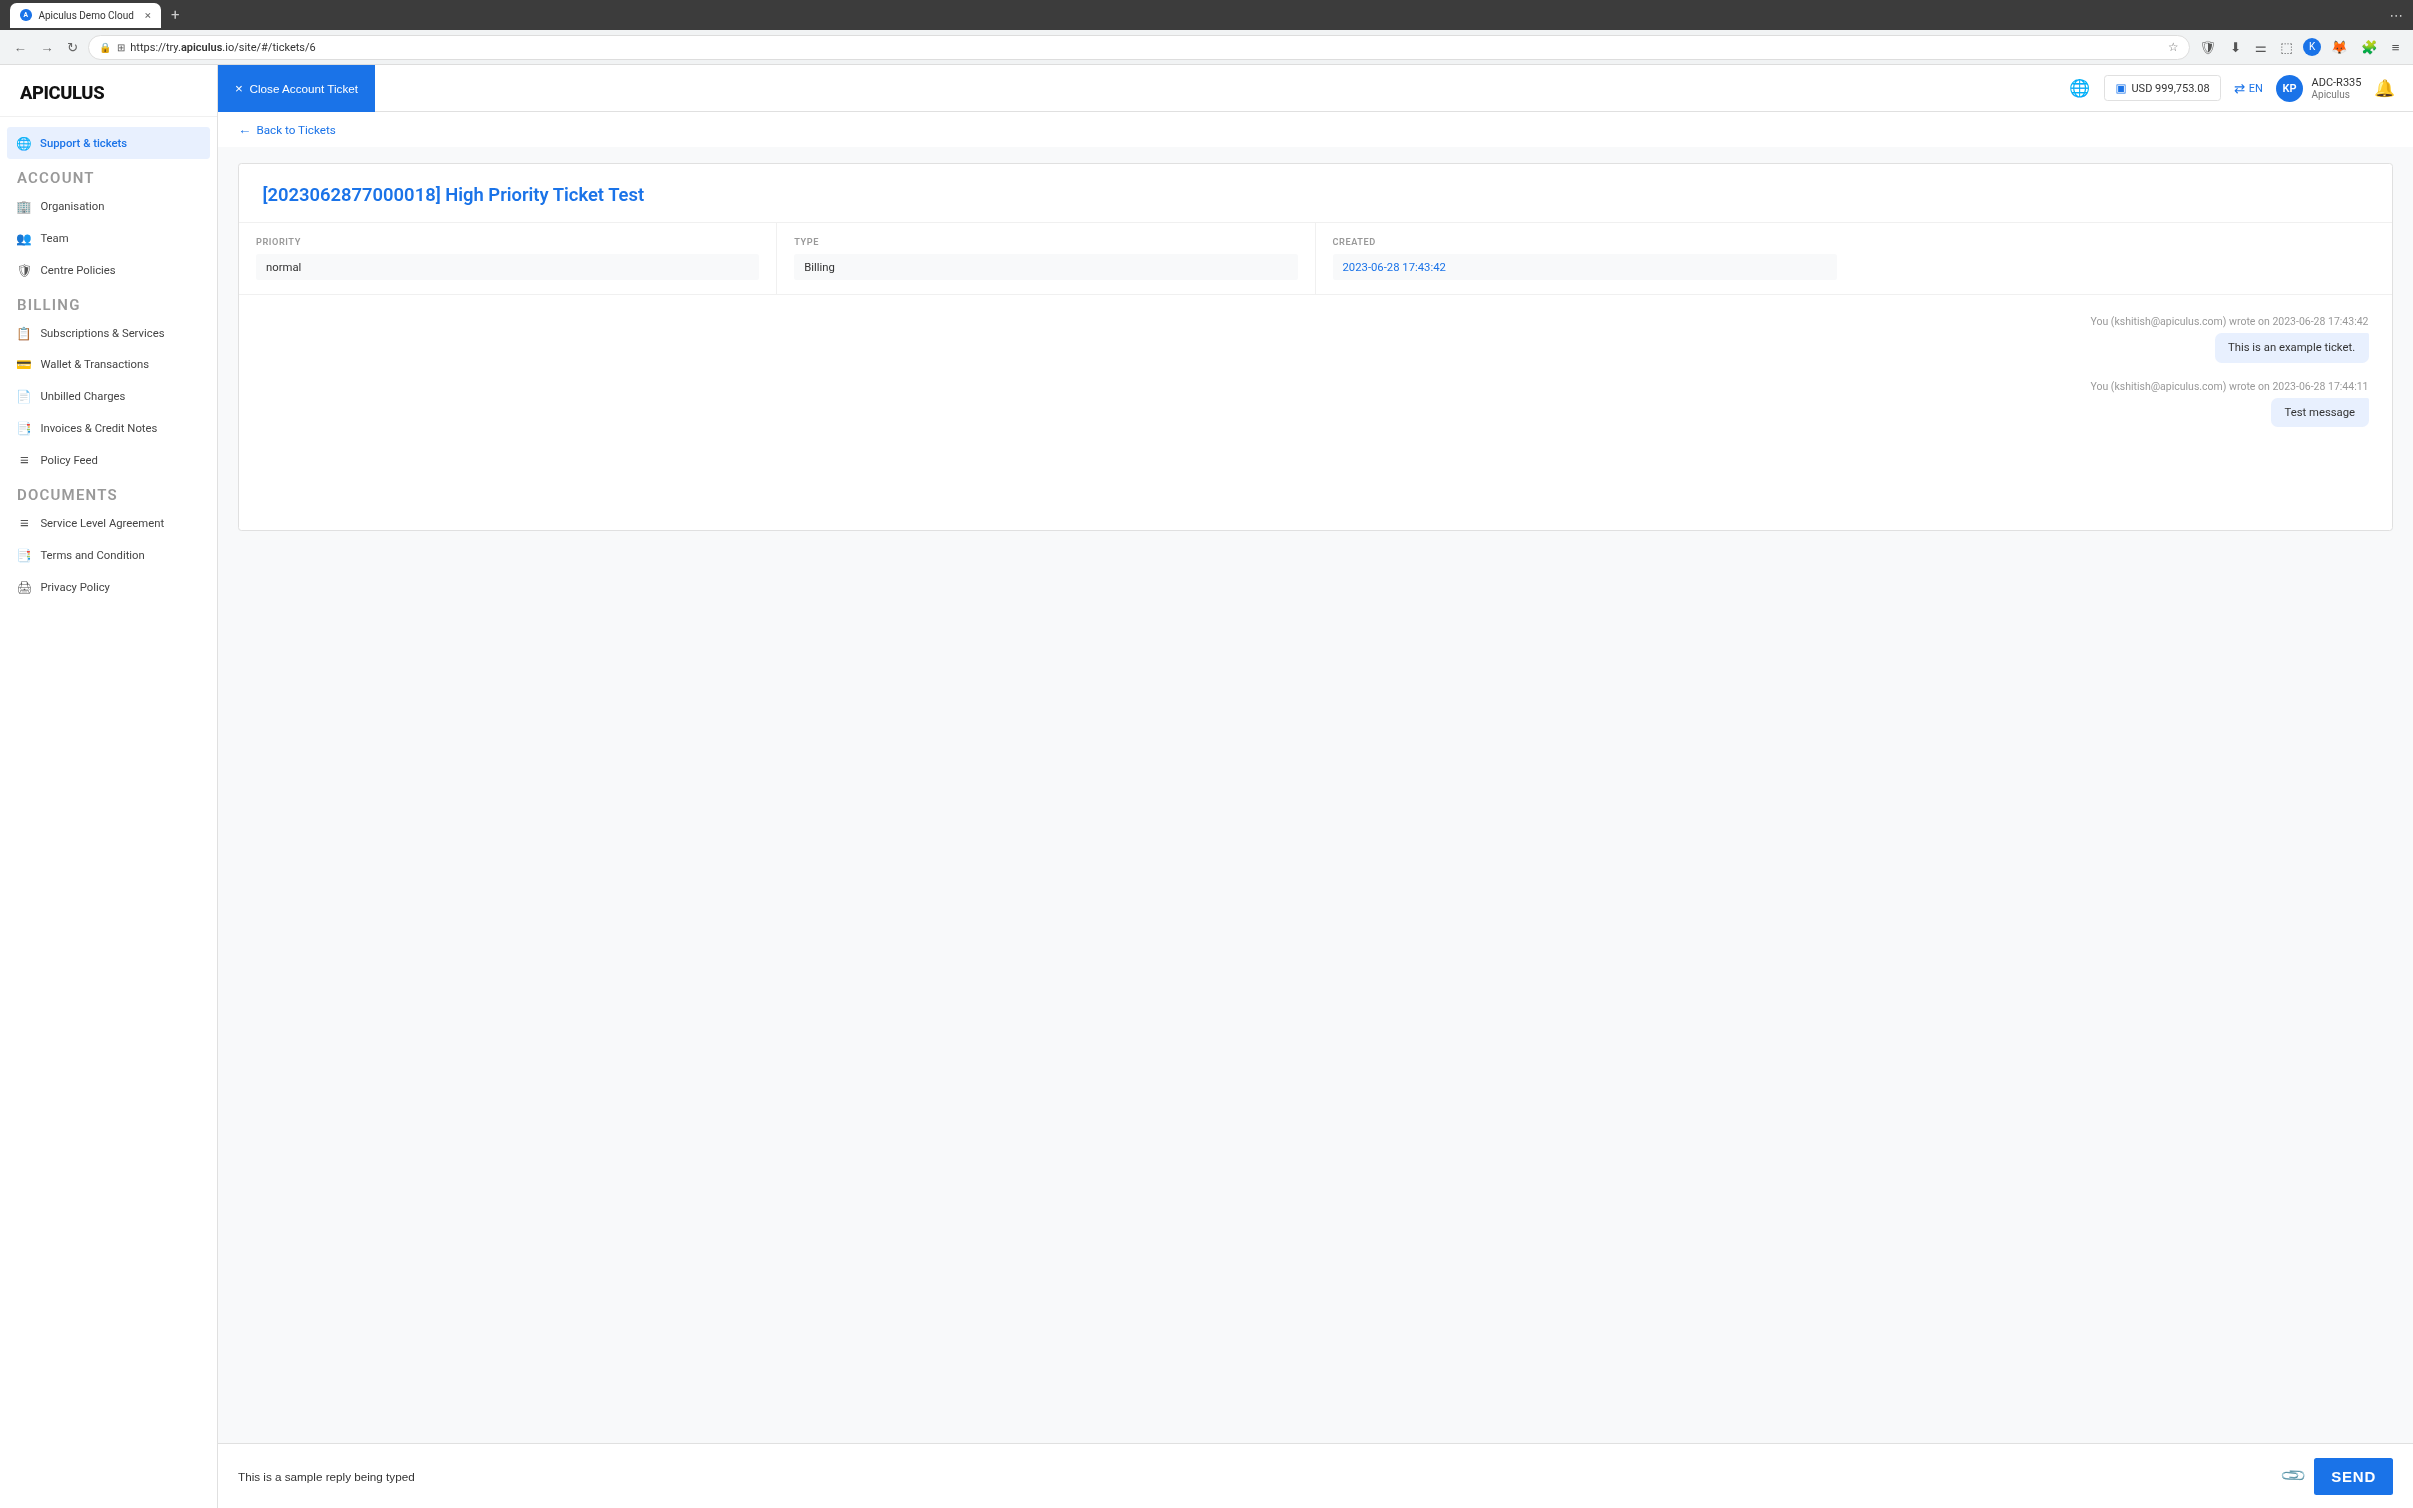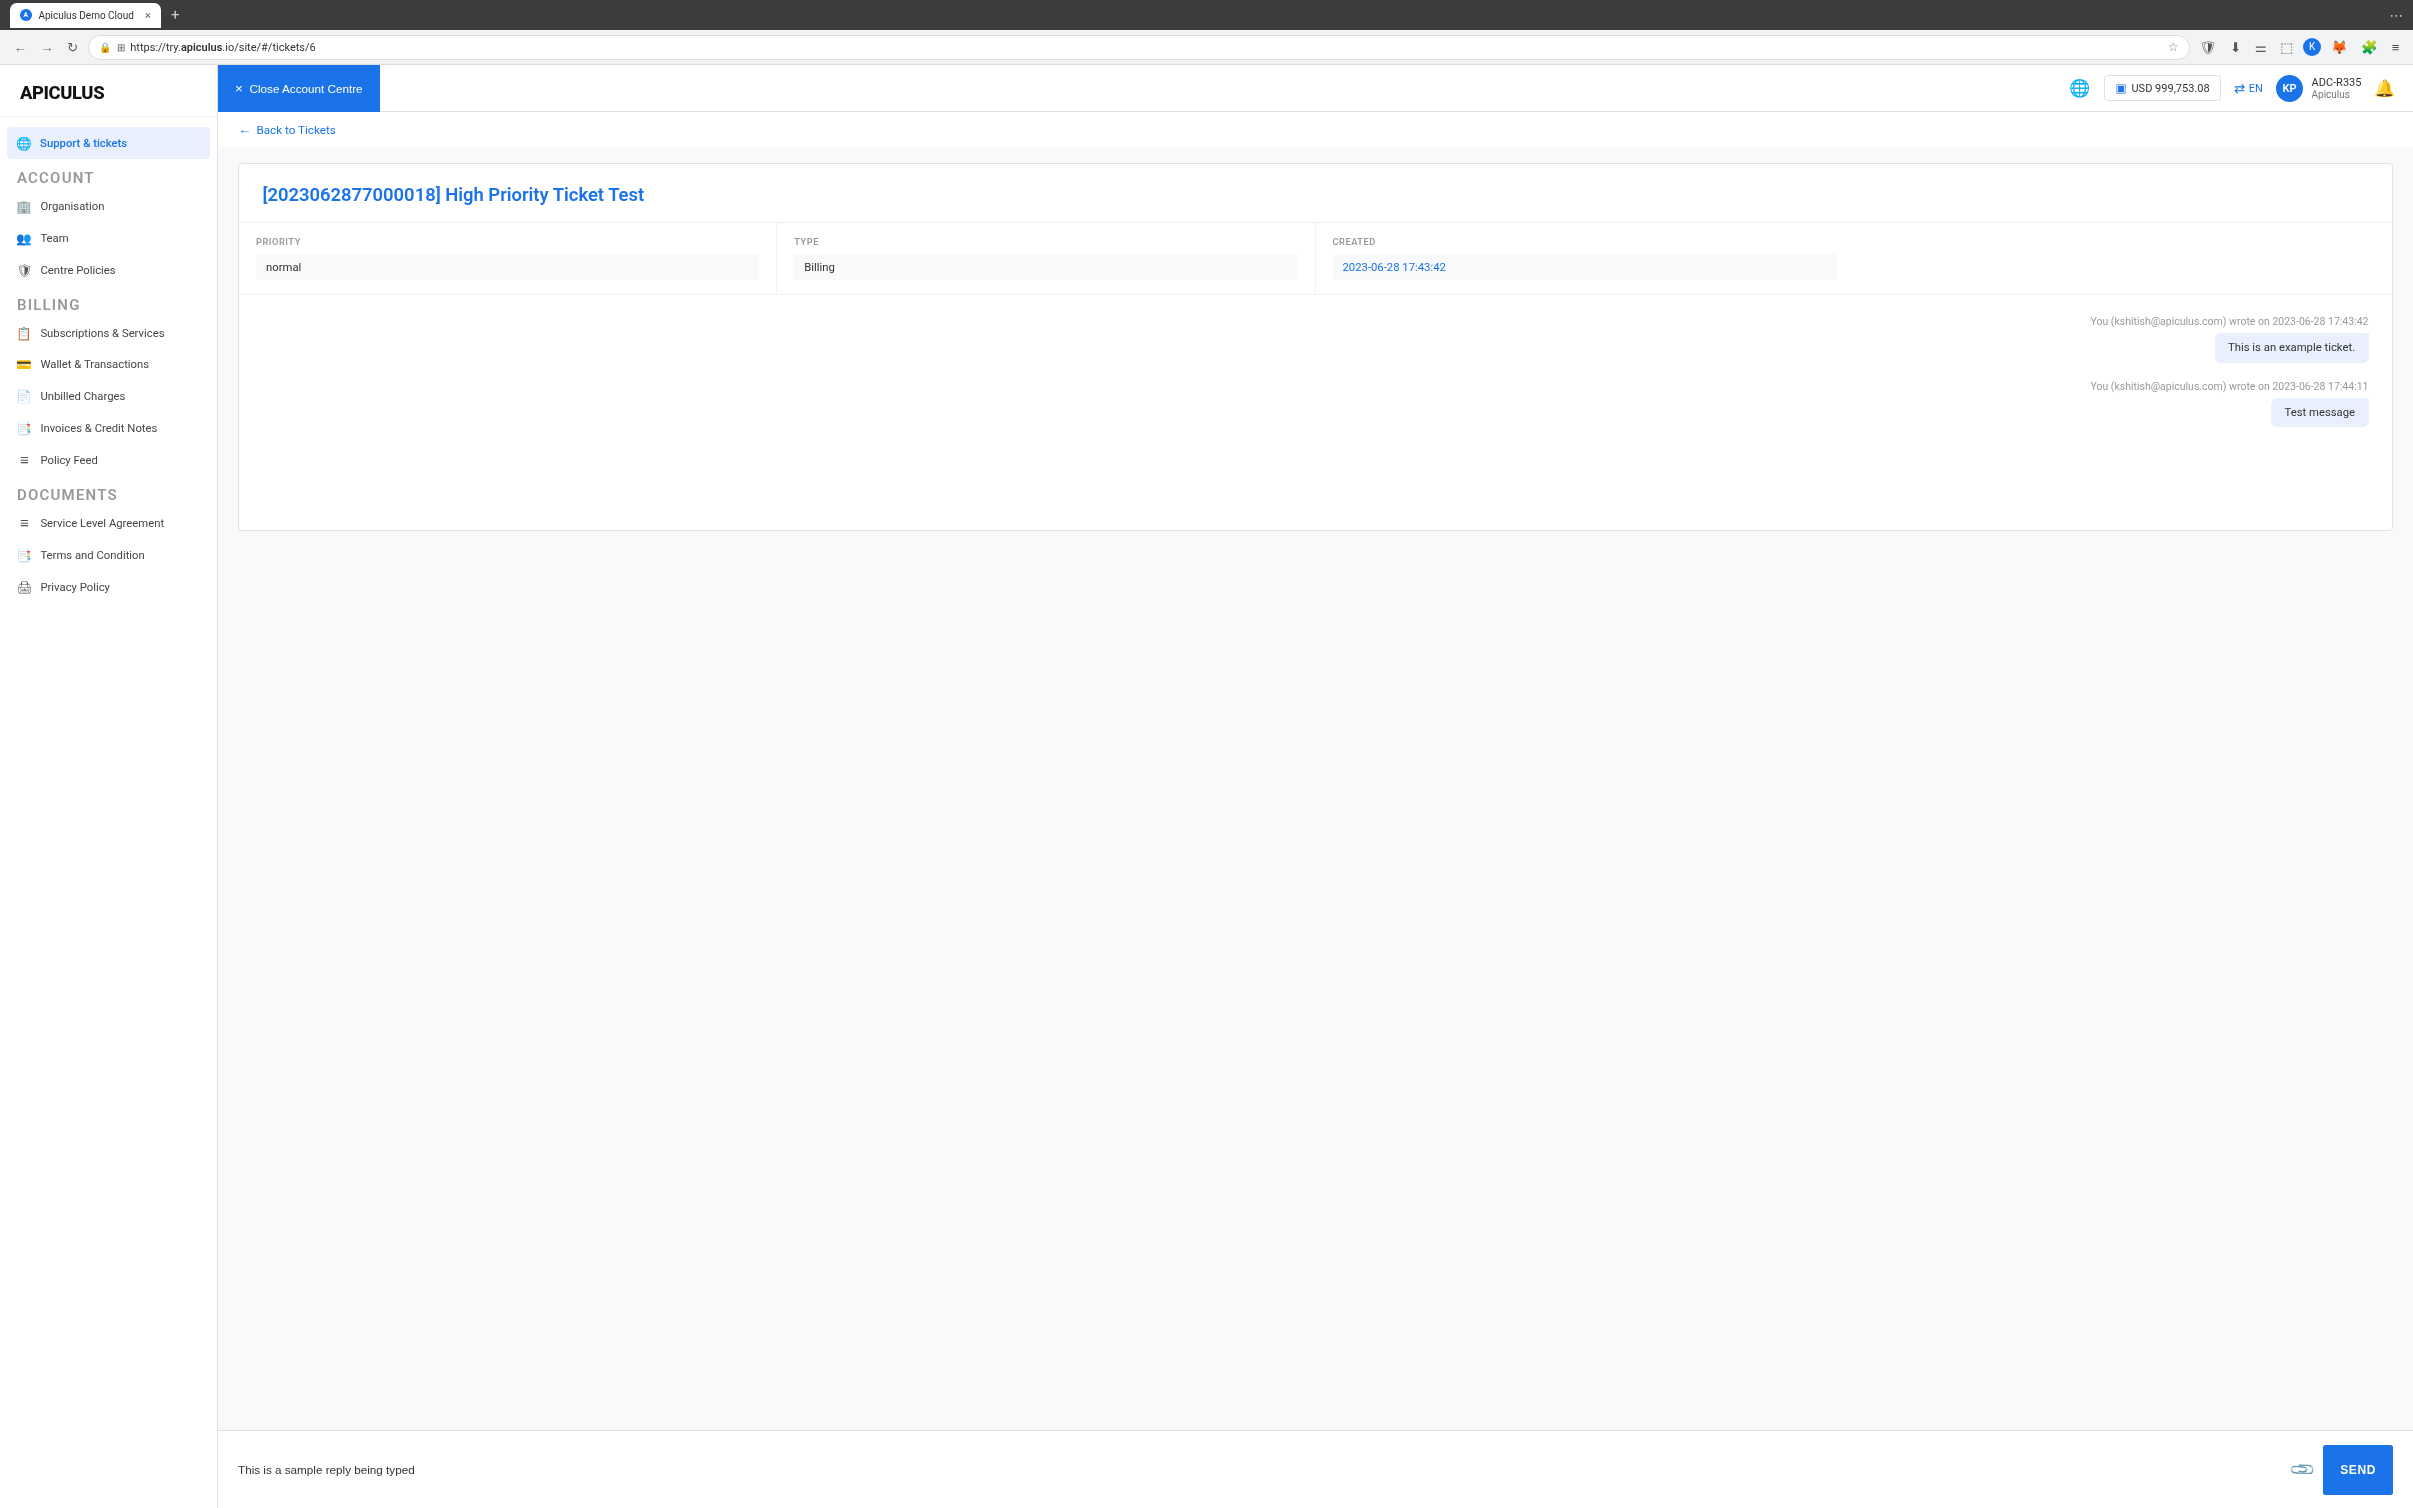--- a/index.html
+++ b/index.html
@@ -70,21 +70,21 @@
 
     .message-wrapper { display: flex; flex-direction: column; align-items: flex-end; gap: 5px; }
     .message-author { font-size: 10.5px; color: #666; align-self: flex-end; }
     .message-author span { color: #999; }
     .message-bubble { background: #e8f0fe; color: #333; padding: 8.4px 13.4px; border-radius: 6.7px 1.7px 6.7px 6.7px; font-size: 11.3px; max-width: 352px; align-self: flex-end; }
 
     
     .reply-area { background: white; border-top: 1.7px solid #e0e0e0; padding: 13.4px 20px; display: flex; align-items: center; gap: 10px; position: sticky; bottom: 0; }
     .reply-input { flex: 1; border: none; outline: none; font-size: 11.7px; color: #333; background: transparent; }
     .reply-attach { color: #666; font-size: 17px; cursor: pointer; transform: rotate(-45deg); display: inline-block; }
-    .send-btn { background: #1a73e8; color: white; border: none; padding: 18px 17px; font-size: 12px; font-weight: 700; letter-spacing: 0.05em; cursor: pointer; border-radius: 2.5px; }
+    .send-btn { background: #1a73e8; color: white; border: none; padding: 10px 17px; font-size: 15px; font-weight: 700; letter-spacing: 0.05em; cursor: pointer; border-radius: 2.5px; }
 
     .whole-page { display: flex; flex-direction: column; height: 100vh; }
     .content-with-reply { display: flex; flex-direction: column; flex: 1; }
     .scrollable-content { flex: 1; overflow-y: auto; background: #f8f9fa; }
   </style>
 </head>
 <body>
 
 <div class="whole-page">
 
@@ -192,21 +192,21 @@
           <span>Privacy Policy</span>
         </div>
       </div>
     </div>
 
     <div class="content-with-reply">
 
       <div class="header" style="padding:0; gap:0;">
         <button class="close-account-btn">
           <span style="font-size:13.4px; font-weight:300;">×</span>
-          <span>Close Account Centre</span>
+          <span>Close Account Ticket</span>
         </button>
         <div style="flex:1;"></div>
         <div style="display:flex; align-items:center; gap:13.4px; padding:0 17px;">
           <span class="header-globe">🌐</span>
           <div class="header-balance">
             <span style="font-size:11.7px;color:#1a73e8;">▣</span>
             <span>USD 999,753.08</span>
           </div>
           <div class="header-lang">
             <span style="font-size:13.4px;">⇄</span>

